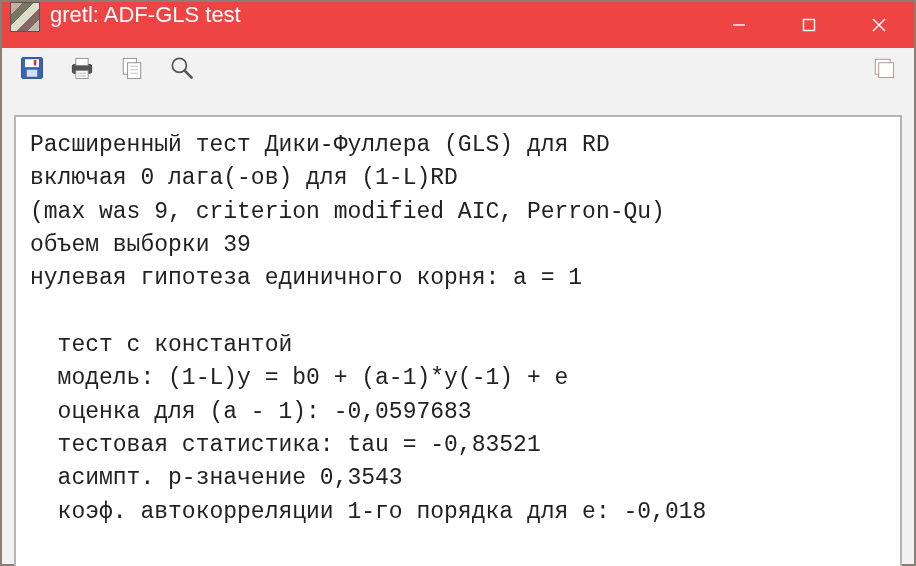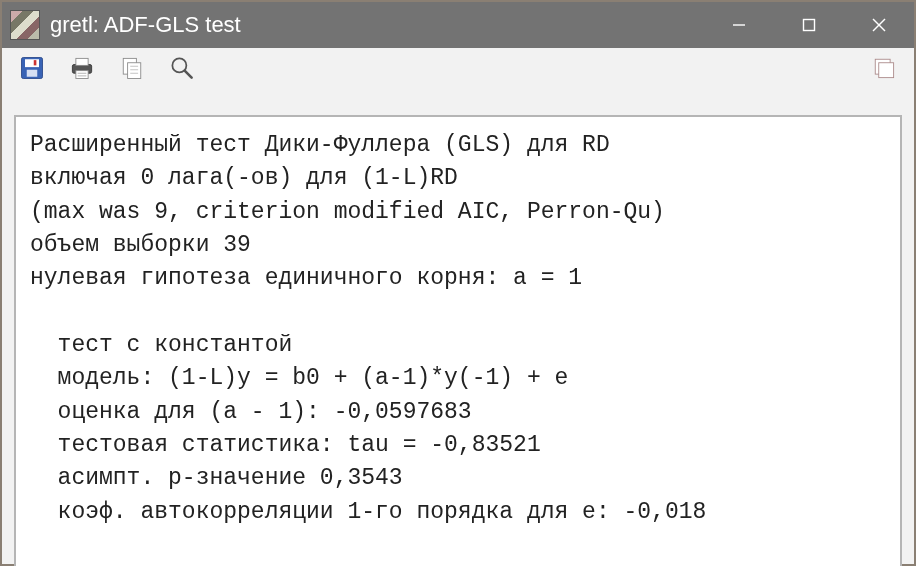--- a/index.html
+++ b/index.html
@@ -19,23 +19,23 @@
     height: 566px;
     background: #f2f2f2;
     border: 2px solid #8a7f73;
     display: flex;
     flex-direction: column;
   }
 
   
   .titlebar {
     height: 46px;
-    background: #737373;
+    background: #ef4444;
     display: flex;
-    align-items: center;
+    align-items: flex-start;
     color: #ffffff;
     font-size: 22px;
     font-weight: 400;
     user-select: none;
   }
   .titlebar .appicon {
     width: 28px;
     height: 28px;
     margin: 0 10px 0 8px;
     background: linear-gradient(135deg,#caa 0 20%,#776 20% 40%,#ddc 40% 60%,#866 60% 80%,#bba 80% 100%);

